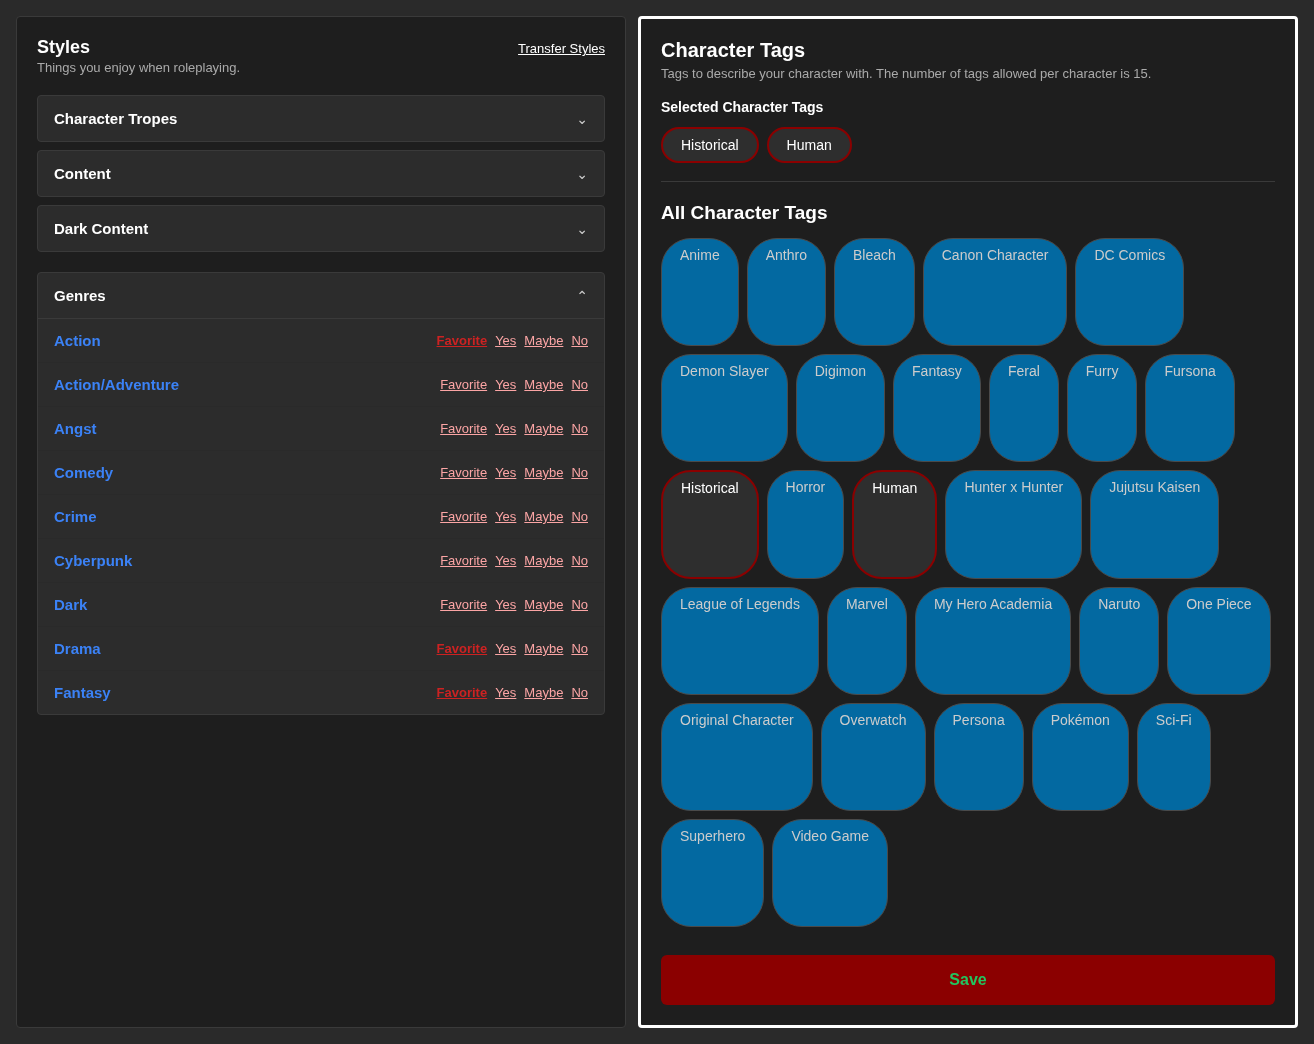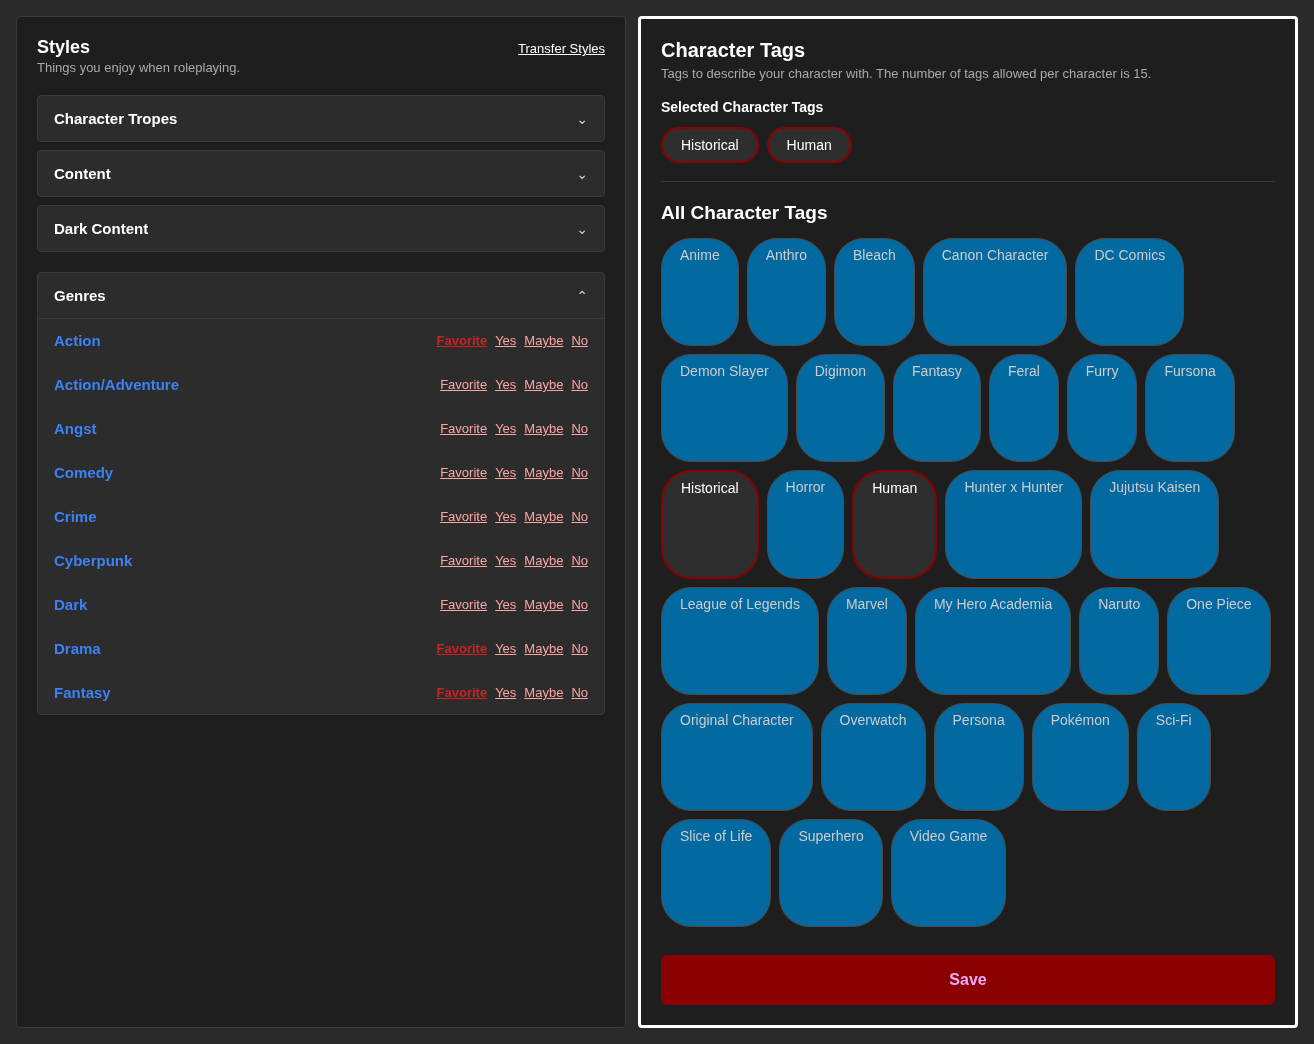--- a/index.html
+++ b/index.html
@@ -191,21 +191,21 @@
       margin-bottom: 14px;
     }
     .all-tags {
       display: flex;
       flex-wrap: wrap;
       gap: 8px;
       flex: 1;
     }
     .save-btn {
       background: #8b0000;
-      color: #f0abfc;
+      color: #22c55e;
       border: none;
       border-radius: 6px;
       padding: 16px;
       font-size: 16px;
       font-weight: bold;
       cursor: pointer;
       margin-top: 28px;
       width: 100%;
     }
   </style>
@@ -365,20 +365,19 @@
         <div class="tag">League of Legends</div>
         <div class="tag">Marvel</div>
         <div class="tag">My Hero Academia</div>
         <div class="tag">Naruto</div>
         <div class="tag">One Piece</div>
         <div class="tag">Original Character</div>
         <div class="tag">Overwatch</div>
         <div class="tag">Persona</div>
         <div class="tag">Pokémon</div>
         <div class="tag">Sci-Fi</div>
-        <div class="tag">Slice of Life</div>
         <div class="tag">Superhero</div>
         <div class="tag">Video Game</div>
       </div>
 
     <button class="save-btn">Save</button>
   </div>
 </div>
 
 </body></html>

